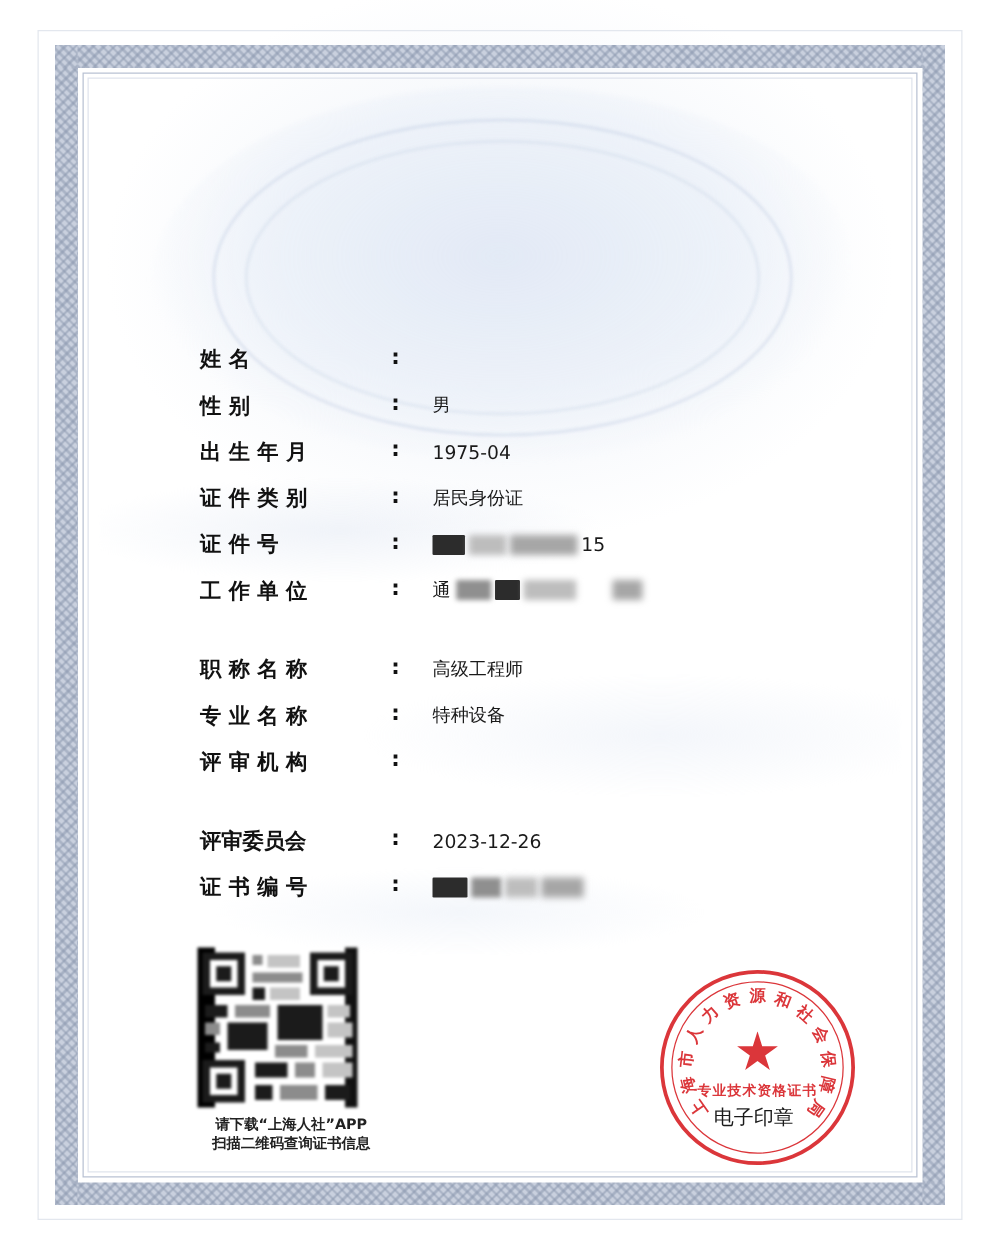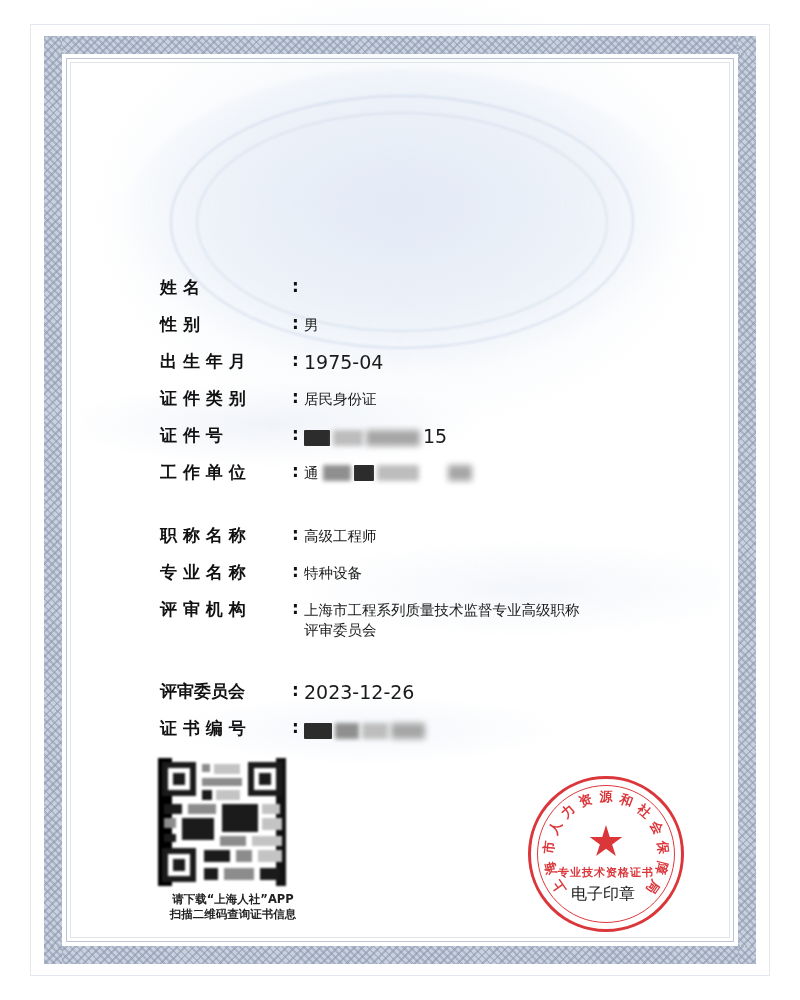--- a/index.html
+++ b/index.html
@@ -132,39 +132,40 @@
     position: absolute;
     left: 160px;
     top: 276px;
     width: 520px;
   }
   .row {
     display: flex;
     align-items: flex-start;
     margin-bottom: 14px;
     min-height: 22px;
+    gap: 21px;
   }
   .label {
     width: 132px;
     flex: none;
     font-size: 17px;
     font-weight: bold;
     color: #111111;
     letter-spacing: 0px;
     white-space: nowrap;
   }
   .colon {
     width: 12px;
     flex: none;
     font-size: 17px;
     font-weight: bold;
     color: #111111;
   }
   .value {
-    font-size: 19px;
+    font-size: 15px;
     color: #1a1a1a;
     line-height: 20px;
     padding-top: 2px;
     font-family: "DejaVu Sans", "Liberation Sans", sans-serif;
   }
   .value.han { font-size: 14.5px; }
 
   .group-gap { height: 26px; }
 
   
@@ -343,22 +344,20 @@
 
     <div class="row">
       <div class="label">专 业 名 称</div>
       <div class="colon">:</div>
       <div class="value han">特种设备</div>
     </div>
 
     <div class="row">
       <div class="label">评 审 机 构</div>
       <div class="colon">:</div>
-      <div class="value han" style="white-space:pre-line">上海市工程系列质量技术监督专业高级职称
-评审委员会</div>
     </div>
 
     <div class="group-gap"></div>
 
     <div class="row">
       <div class="label">评审委员会</div>
       <div class="colon">:</div>
       <div class="value">2023-12-26</div>
     </div>
 

